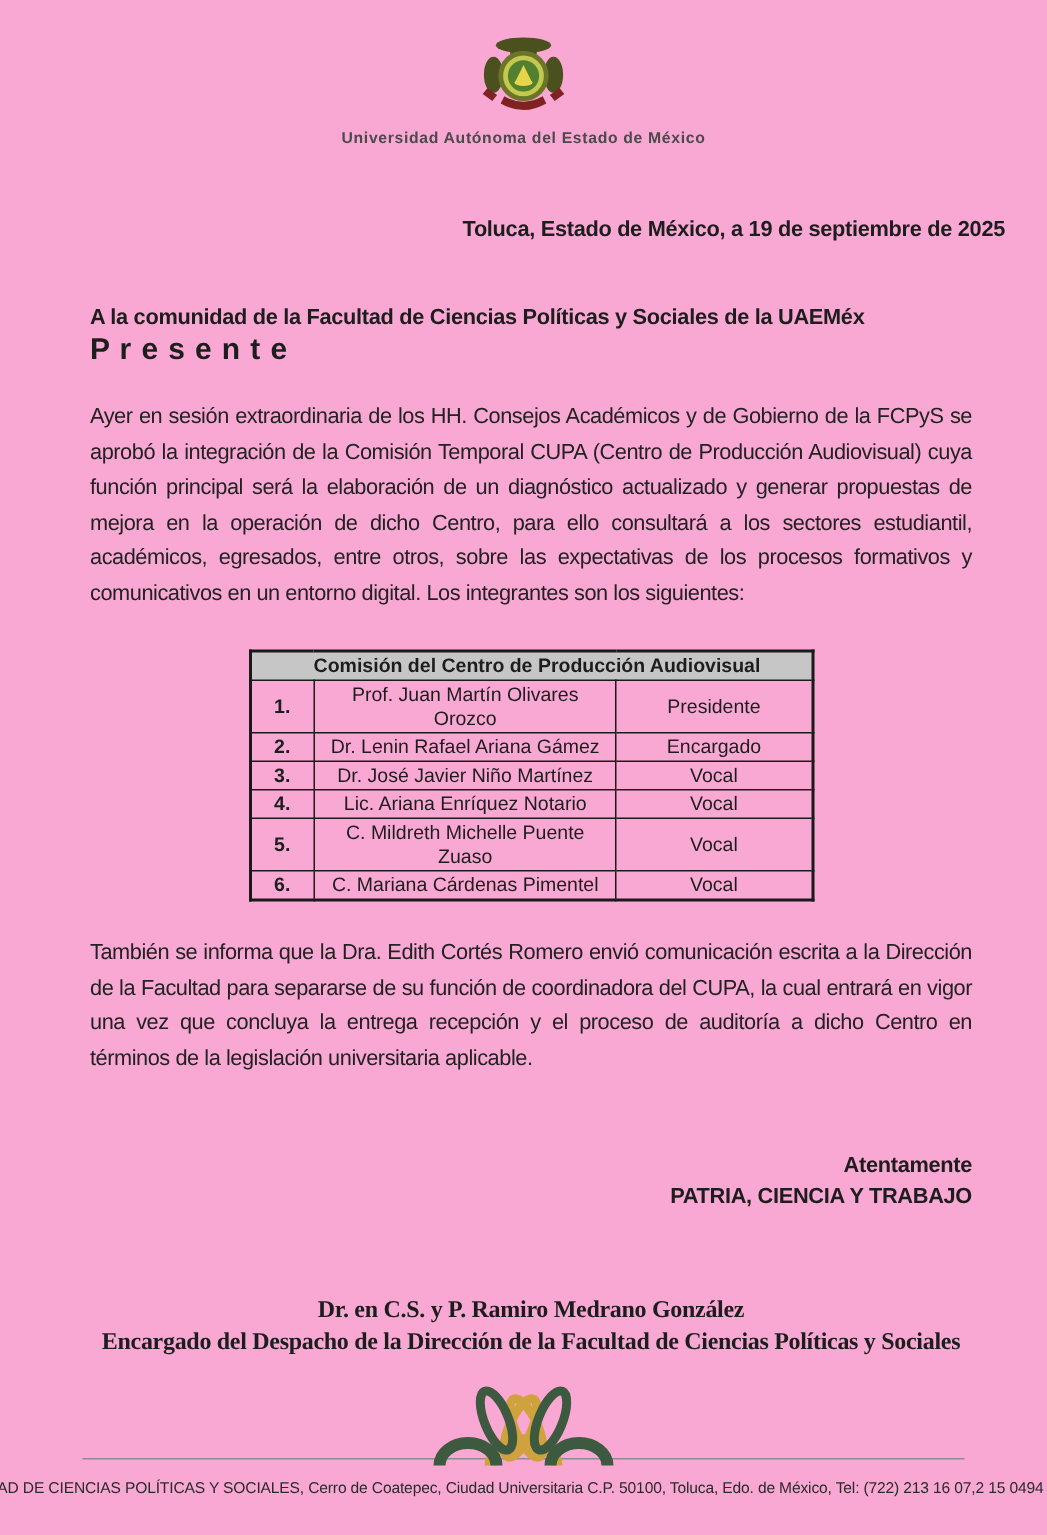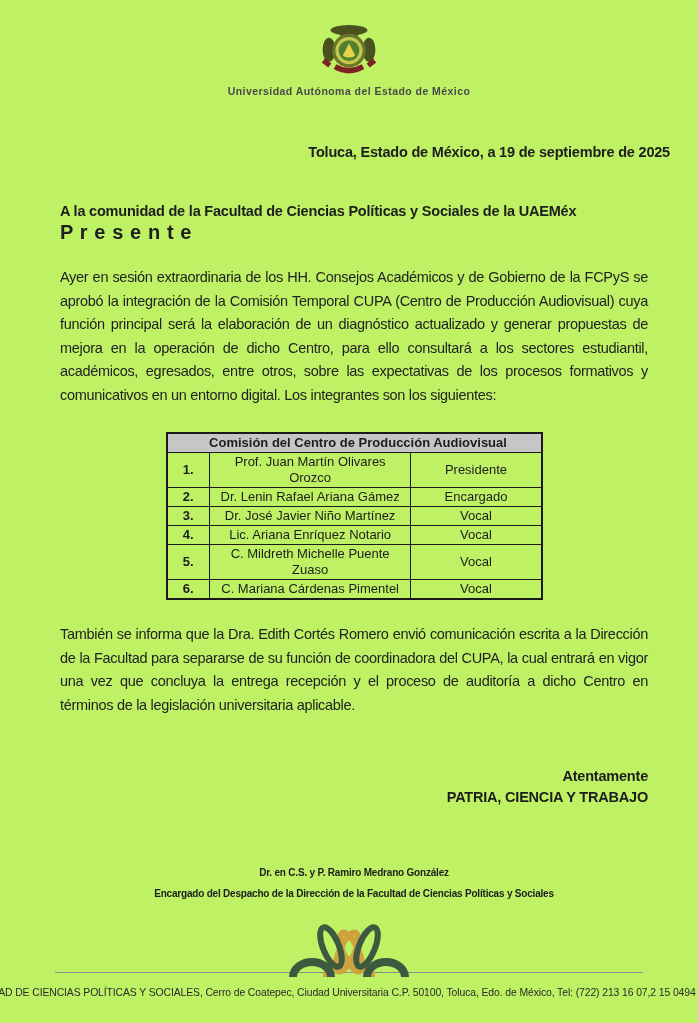--- a/index.html
+++ b/index.html
@@ -1,21 +1,21 @@
 <!DOCTYPE html>
 <html lang="es"><head>
 <meta charset="utf-8">
 <style>
   html, body { margin: 0; padding: 0; background: #ffffff; }
   .page {
     position: relative;
     width: 698px;
     height: 1023px;
     margin: 0 auto;
-    background: #bef264;
+    background: #f9a8d4;
     overflow: hidden;
     font-family: "Liberation Sans", sans-serif;
     color: #1d1d1d;
   }
 
   
   .header { padding-top: 22px; text-align: center; }
   .seal { display: inline-block; width: 64px; height: 54px; }
   .univ-name {
     margin-top: 5px;
@@ -87,23 +87,24 @@
     font-weight: bold;
     font-size: 14.5px;
     line-height: 20.5px;
     letter-spacing: -0.2px;
   }
   .closing .quote { font-style: italic; }
   .signature {
     margin-top: 56px;
     text-align: center;
     font-weight: bold;
-    font-size: 10px;
+    font-size: 16px;
     line-height: 20.5px;
     letter-spacing: -0.2px;
+    font-family: Liberation Serif, serif;
   }
 
   
   .footer { position: absolute; left: 0; right: 0; bottom: 0; height: 103px; }
   .footer-line {
     position: absolute;
     top: 52px;
     left: 55px;
     right: 55px;
     border-top: 1.6px solid #8d8d8d;

